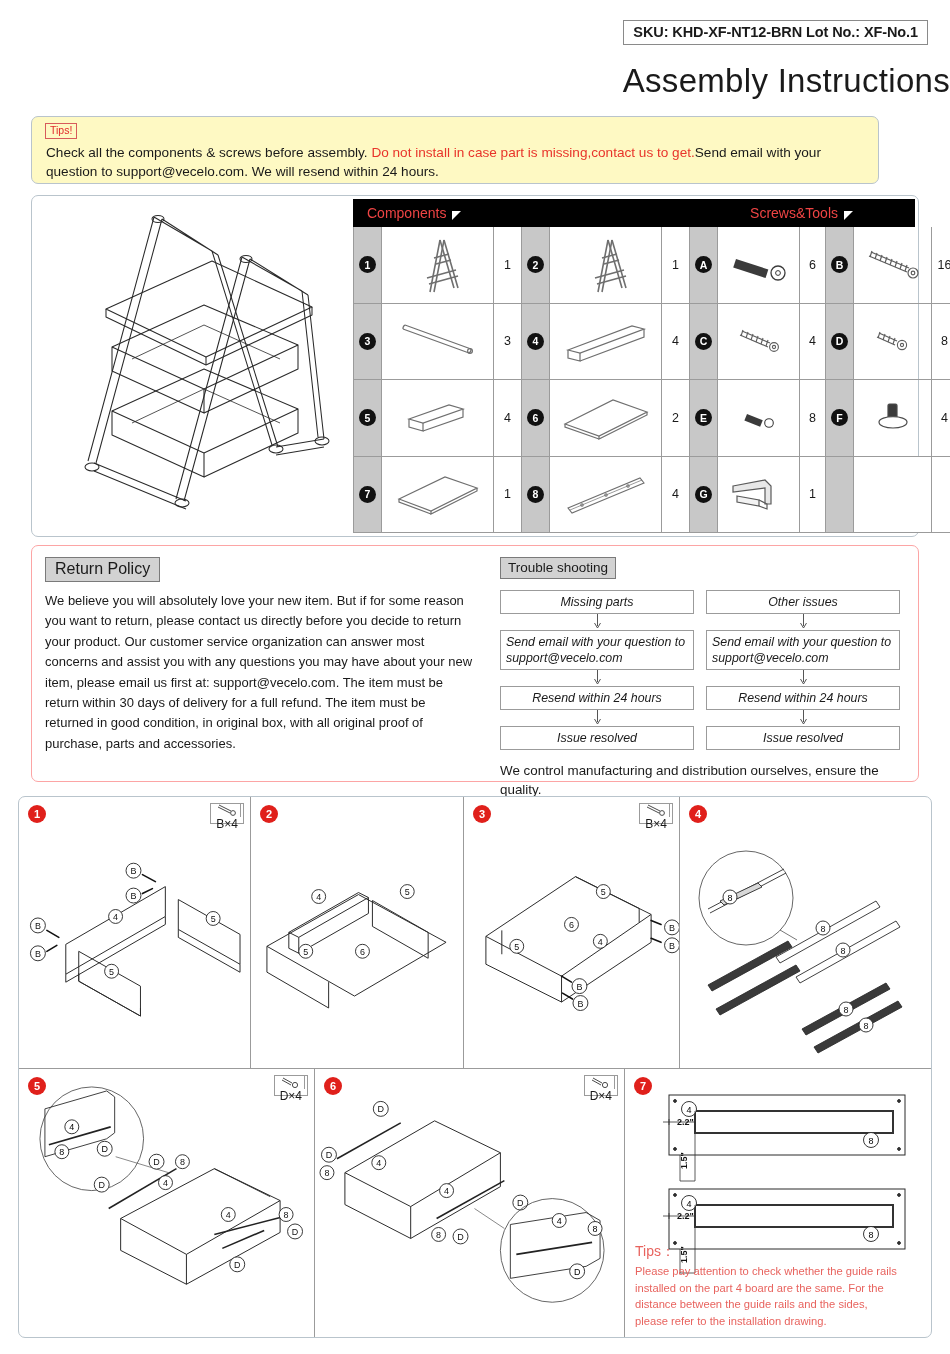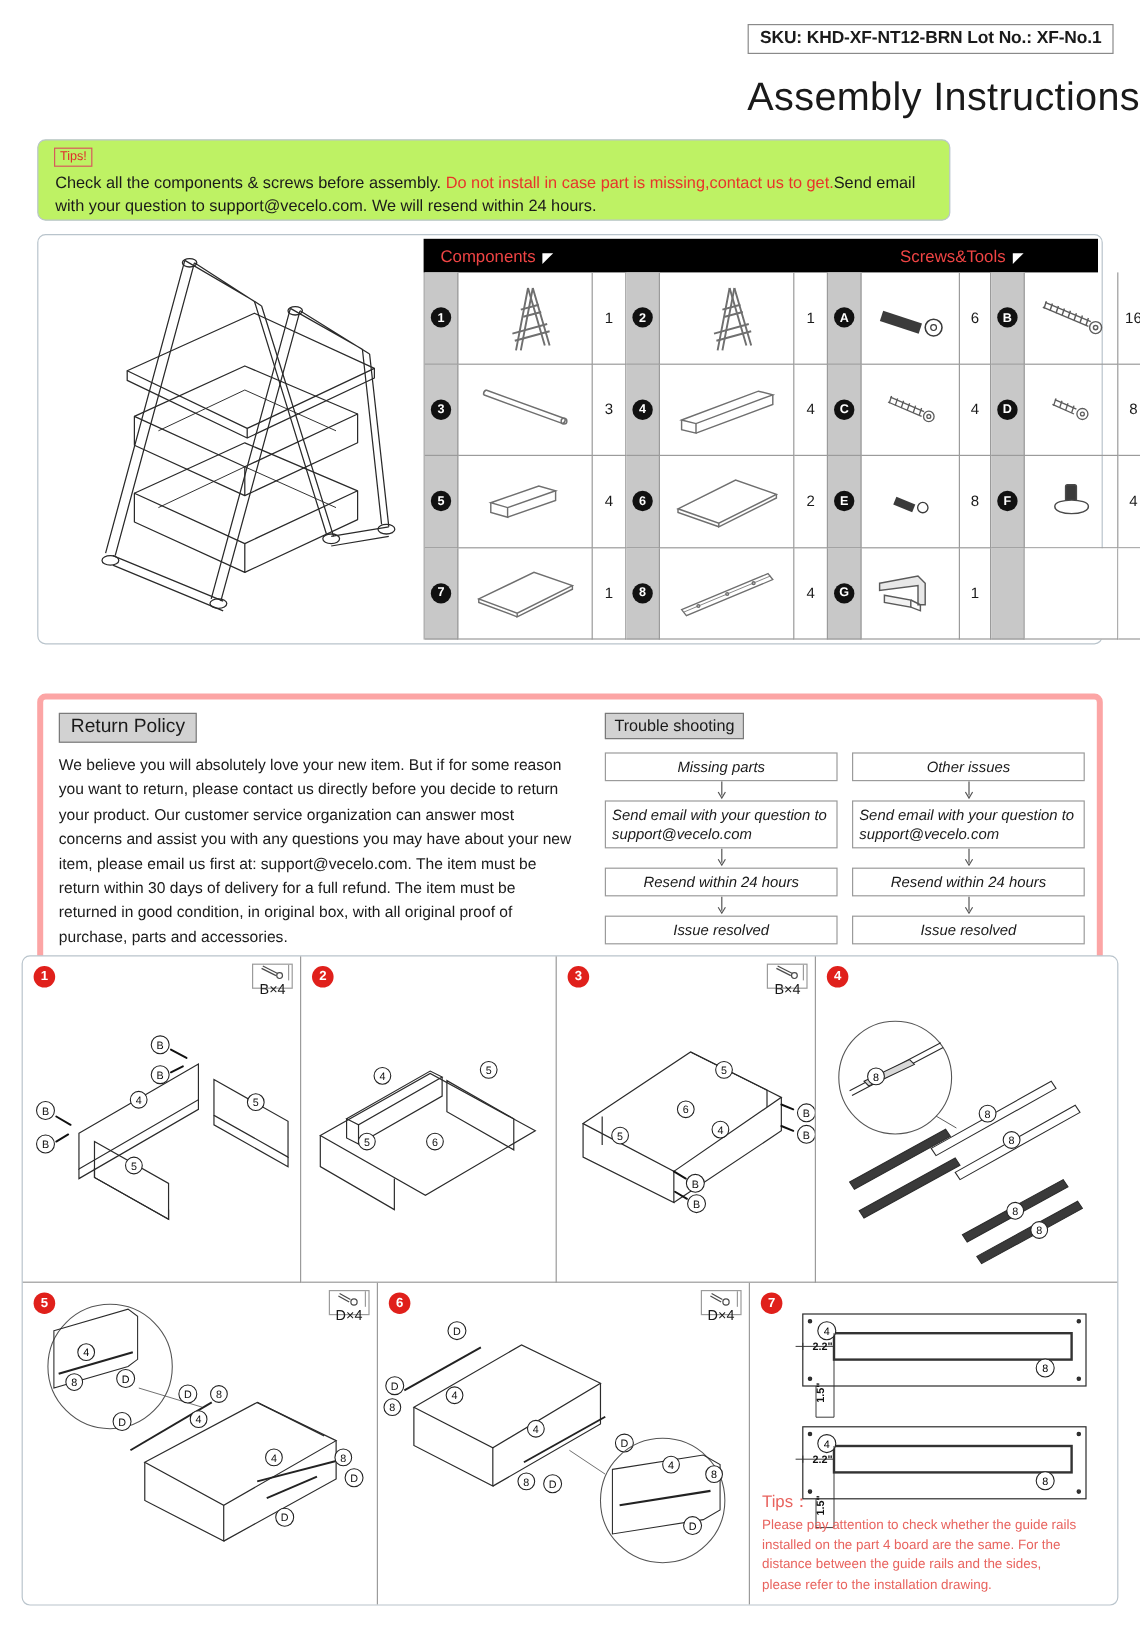--- a/index.html
+++ b/index.html
@@ -26,24 +26,24 @@
     position: absolute; top: 62px; left: 0; width: 100%;
     text-align: right;
     font-size: 33px;
     font-weight: normal;
     letter-spacing: 0.3px;
   }
 
   
   .tips-panel {
     position: absolute; left: 31px; top: 116px;
-    width: 761px; height: 68px;
+    width: 848px; height: 68px;
     border: 1px solid #b9c4cc;
     border-radius: 7px;
-    background: #bef264;
+    background: #fef9c3;
   }
   .tips-badge {
     display: inline-block;
     border: 1px solid #d75b5b;
     color: #e02b2b;
     font-size: 10.5px;
     padding: 0px 4px 1px 4px;
     margin: 6px 0 0 13px;
     line-height: 13px;
   }
@@ -116,23 +116,23 @@
     background: #111;
     color: #fff;
     font-size: 10.5px;
     display: flex; align-items: center; justify-content: center;
     font-weight: bold;
   }
   .cell svg { display: block; }
 
   
   .low-panel {
-    position: absolute; left: 31px; top: 578px;
+    position: absolute; left: 31px; top: 545px;
     width: 888px; height: 237px;
-    border: 5px solid #fca5a5;
+    border: 1px solid #fca5a5;
     border-radius: 7px;
     background: #fff;
   }
   .section-tag {
     display: inline-block;
     background: #d2d2d2;
     border: 1px solid #7a7a7a;
     font-size: 16px;
     padding: 2px 9px 3px 9px;
   }
@@ -549,20 +549,21 @@
         <div class="flow-box">Resend within 24 hours</div>
         <div class="arrow-v">
             <svg width="9" height="16">
               <path d="M4.5 0 V12" stroke="#555" stroke-width="1"></path>
               <path d="M1.5 9 L4.5 14 L7.5 9" fill="none" stroke="#555" stroke-width="1"></path>
             </svg>
           </div>
         <div class="flow-box">Issue resolved</div>
       </div>
     </div>
+    <div class="ts-foot">We control manufacturing and distribution ourselves, ensure the quality.</div>
   </div>
 </div>
 
 <div class="steps-panel">
 
   <div class="step" style="left:0;top:0;width:232px;height:272px;">
     <span class="step-num">1</span>
     <div class="hw-badge">
       <span class="ic">
         <svg width="22" height="13">

